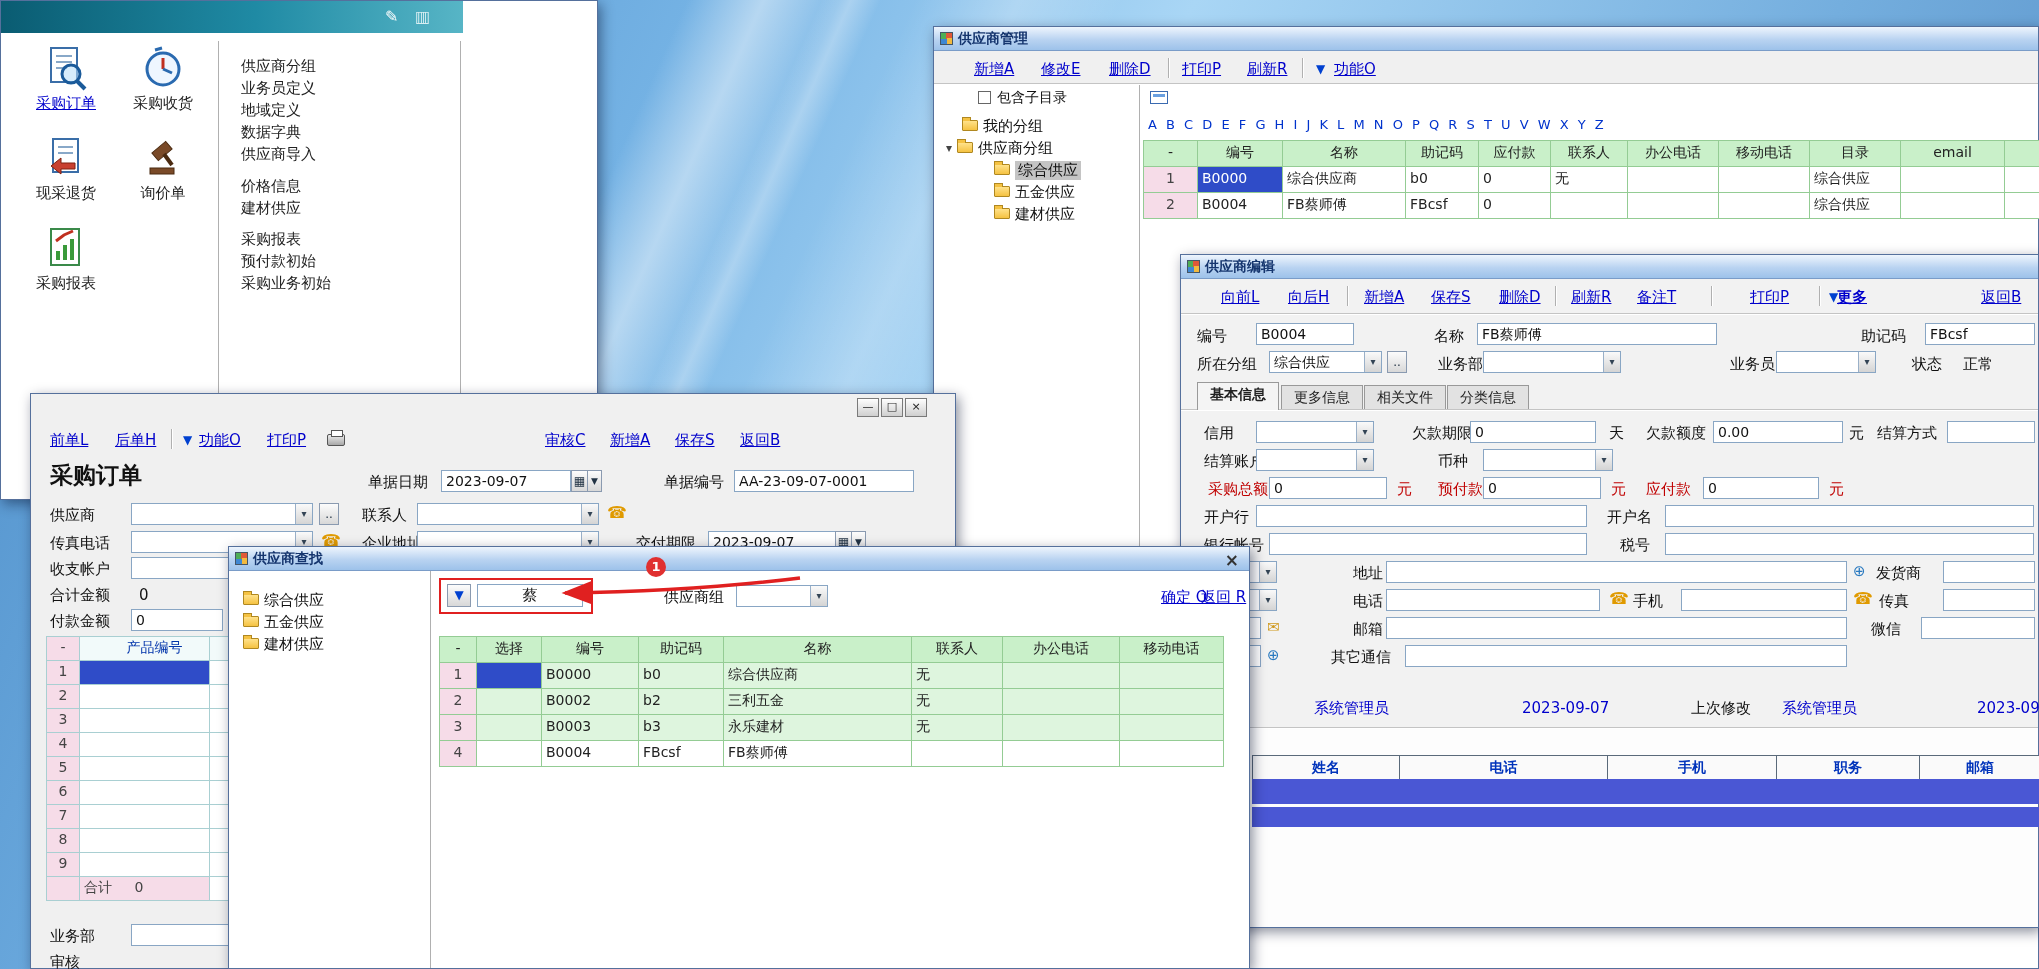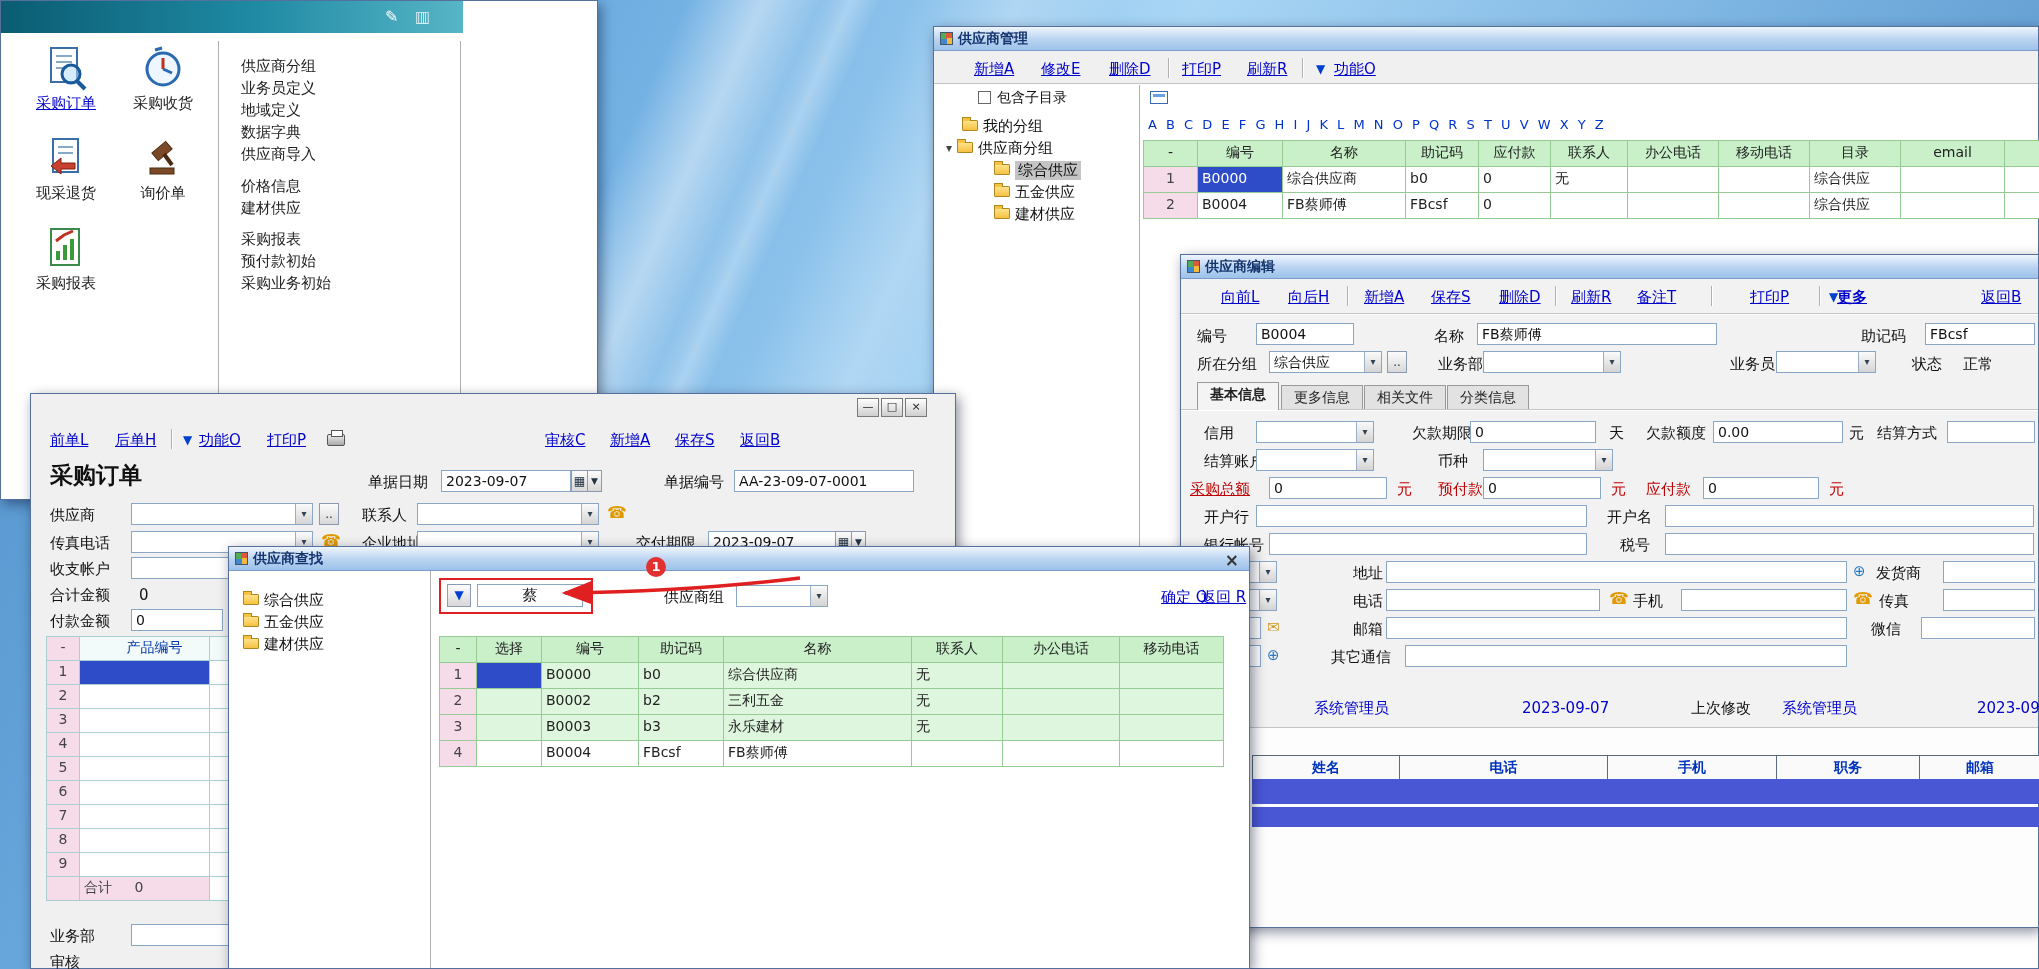--- a/index.html
+++ b/index.html
@@ -289,21 +289,21 @@
     <div class="fld" style="left:532px;top:166px;width:130px;">0.00</div>
     <div class="lbl" style="left:668px;top:169px;">元</div>
     <div class="lbl" style="left:696px;top:169px;">结算方式</div>
     <div class="fld" style="left:766px;top:166px;width:88px;"></div>
 
     <div class="lbl" style="left:23px;top:197px;">结算账户</div>
     <div class="fld cmb" style="left:75px;top:194px;width:118px;"></div>
     <div class="lbl" style="left:257px;top:197px;">币种</div>
     <div class="fld cmb" style="left:302px;top:194px;width:130px;"></div>
 
-    <div class="lbl red" style="left:9px;top:225px;text-decoration:underline;">采购总额</div>
+    <div class="lbl red" style="left:27px;top:225px;">采购总额</div>
     <div class="fld" style="left:88px;top:222px;width:118px;">0</div>
     <div class="lbl red" style="left:216px;top:225px;">元</div>
     <div class="lbl red" style="left:257px;top:225px;">预付款</div>
     <div class="fld" style="left:302px;top:222px;width:118px;">0</div>
     <div class="lbl red" style="left:430px;top:225px;">元</div>
     <div class="lbl red" style="left:465px;top:225px;">应付款</div>
     <div class="fld" style="left:522px;top:222px;width:116px;">0</div>
     <div class="lbl red" style="left:648px;top:225px;">元</div>
 
     <div class="lbl" style="left:23px;top:253px;">开户行</div>

